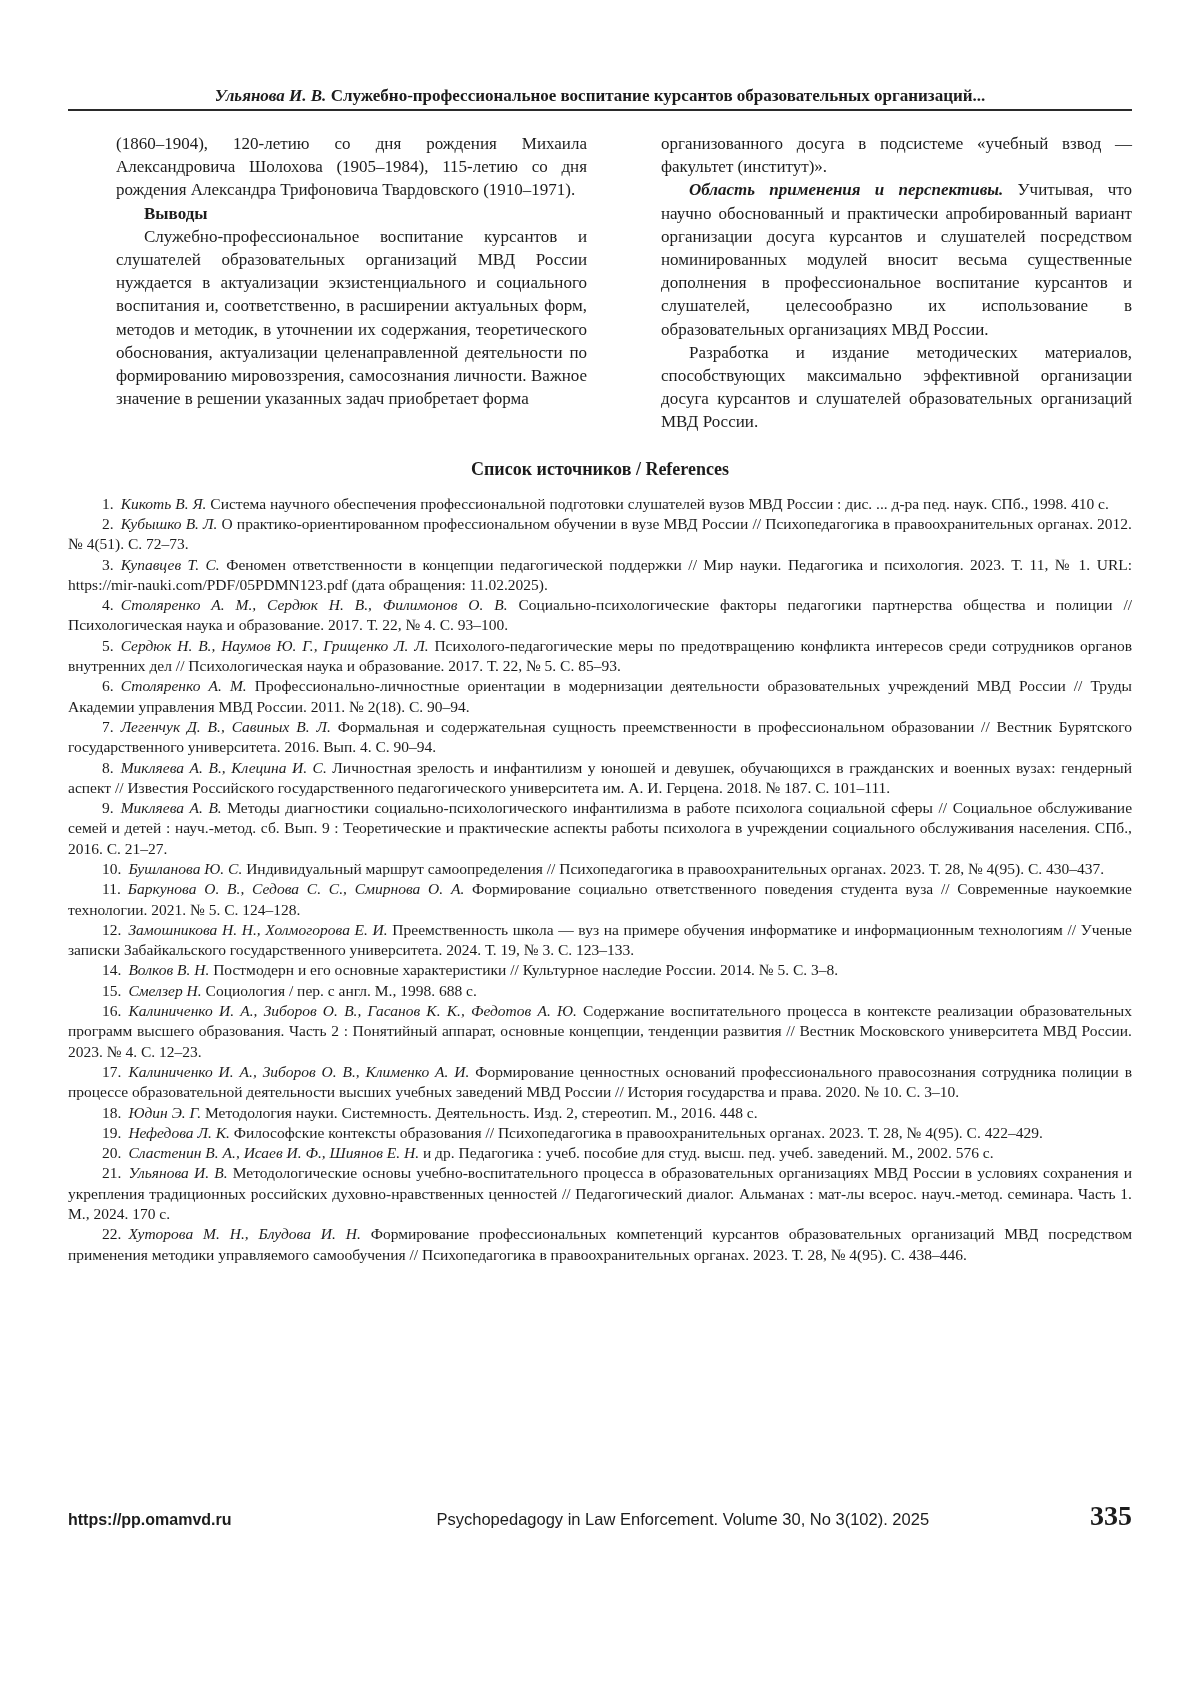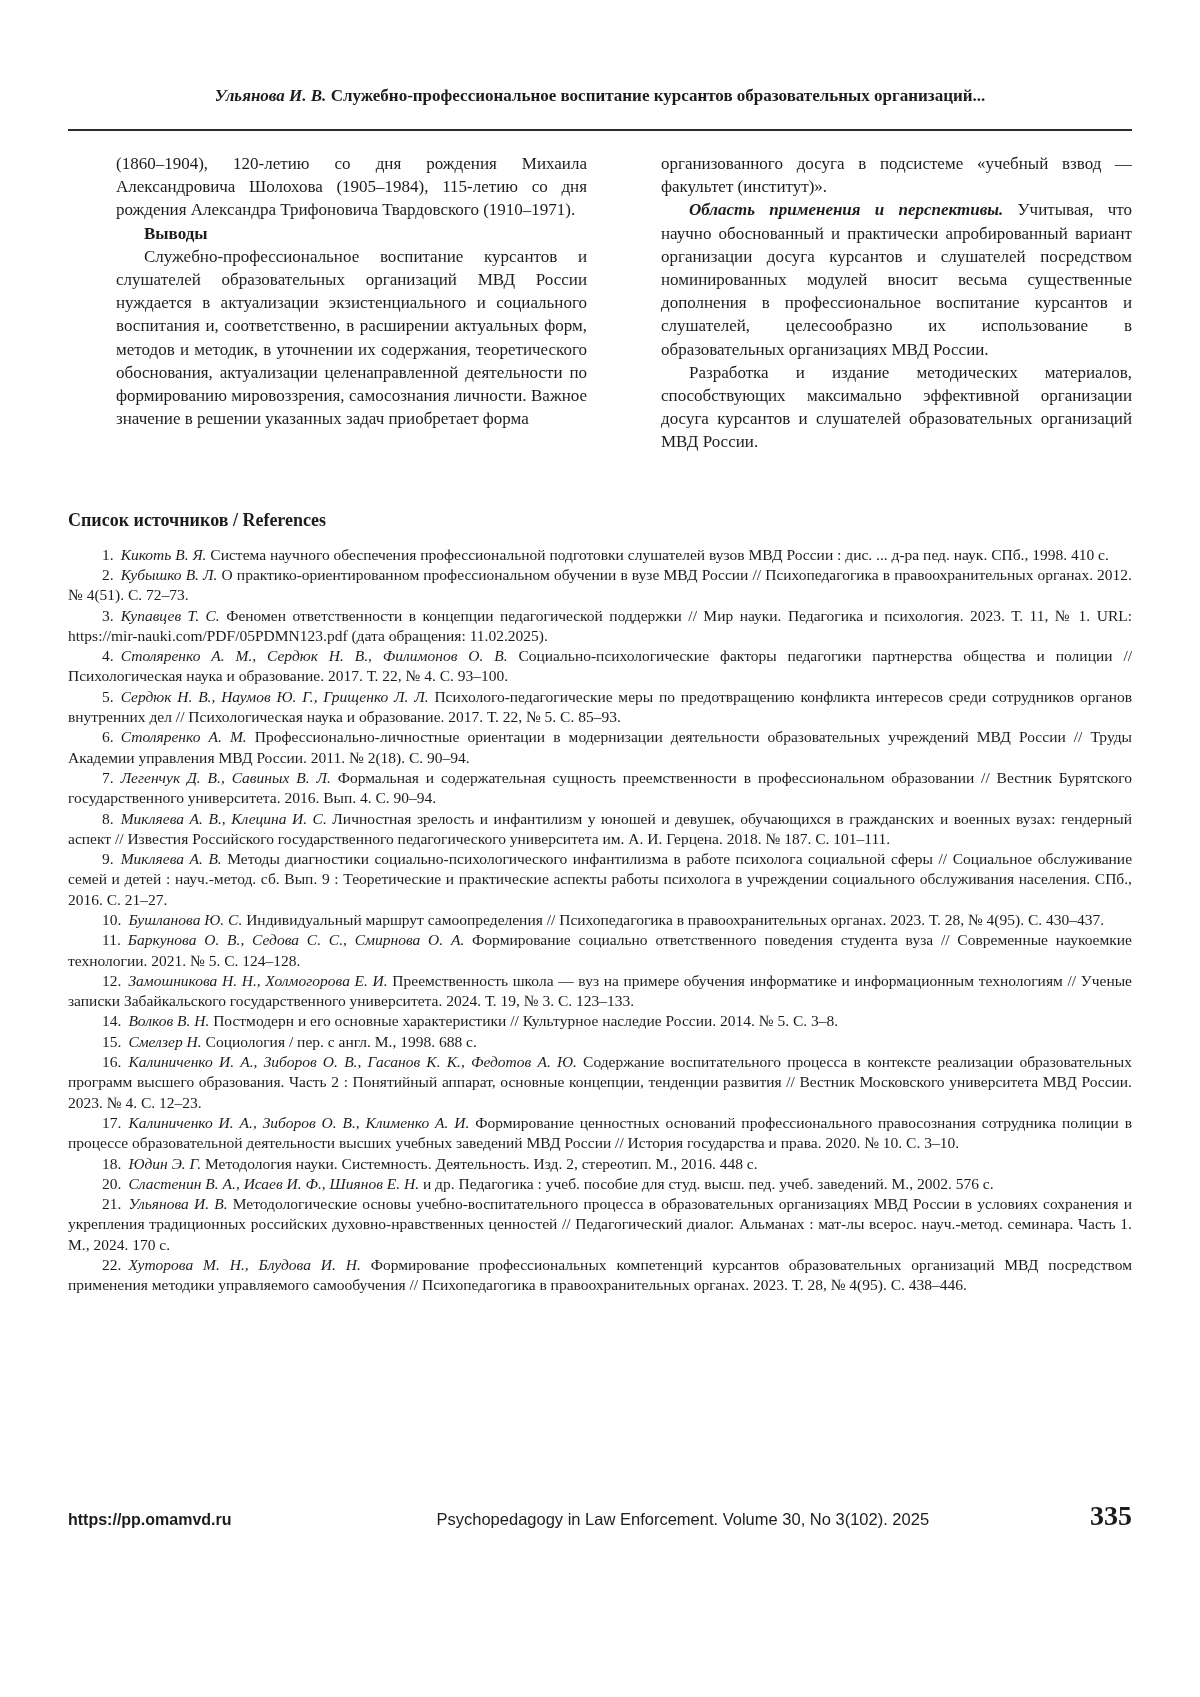--- a/index.html
+++ b/index.html
@@ -13,41 +13,42 @@
   .page {
     position: relative;
     width: 1200px; height: 1697px;
     padding: 86px 68px 0 68px;
     overflow: hidden;
   }
   .running-head {
     text-align: center;
     font-size: 17px;
     font-weight: bold;
-    padding-bottom: 23px;
+    padding-bottom: 3px;
     border-bottom: 2px solid #2a2a2a;
     white-space: nowrap;
   }
   .rh-author { font-style: italic; }
   .columns { display: flex; gap: 26px; margin-top: 21px; }
   .col {
     flex: 1 1 0;
     font-size: 17px;
     line-height: 23.2px;
     text-align: justify;
     margin-left: 48px;
   }
   .col p { margin: 0; }
   .indent { text-indent: 28px; }
   .subhead { text-indent: 28px; font-weight: bold; }
   .lead { font-weight: bold; font-style: italic; }
   .refs-heading {
+    text-align: center;
     font-size: 18px;
     font-weight: bold;
-    margin: 56px 0 14px 0;
+    margin: 25px 0 14px 0;
   }
   .refs {
     font-size: 15.5px;
     line-height: 20.3px;
     text-align: justify;
   }
   .ref { margin: 0; text-indent: 34px; }
   .ref-num { margin-right: 7px; }
   .ref-authors { font-style: italic; }
   .footer {
@@ -118,20 +119,21 @@
       <p class="ref"><span class="ref-num">14.</span><span class="ref-authors">Волков В. Н.</span><span class="ref-text"> Постмодерн и его основные характеристики // Культурное наследие России. 2014. № 5. С. 3–8.</span></p>
 
       <p class="ref"><span class="ref-num">15.</span><span class="ref-authors">Смелзер Н.</span><span class="ref-text"> Социология / пер. с англ. М., 1998. 688 с.</span></p>
 
       <p class="ref"><span class="ref-num">16.</span><span class="ref-authors">Калиниченко И. А., Зиборов О. В., Гасанов К. К., Федотов А. Ю.</span><span class="ref-text"> Содержание воспитательного процесса в контексте реализации образовательных программ высшего образования. Часть 2 : Понятийный аппарат, основные концепции, тенденции развития // Вестник Московского университета МВД России. 2023. № 4. С. 12–23.</span></p>
 
       <p class="ref"><span class="ref-num">17.</span><span class="ref-authors">Калиниченко И. А., Зиборов О. В., Клименко А. И.</span><span class="ref-text"> Формирование ценностных оснований профессионального правосознания сотрудника полиции в процессе образовательной деятельности высших учебных заведений МВД России // История государства и права. 2020. № 10. С. 3–10.</span></p>
 
       <p class="ref"><span class="ref-num">18.</span><span class="ref-authors">Юдин Э. Г.</span><span class="ref-text"> Методология науки. Системность. Деятельность. Изд. 2, стереотип. М., 2016. 448 с.</span></p>
 
+      <p class="ref"><span class="ref-num">19.</span><span class="ref-authors">Нефедова Л. К.</span><span class="ref-text"> Философские контексты образования // Психопедагогика в правоохранительных органах. 2023. Т. 28, № 4(95). С. 422–429.</span></p>
 
       <p class="ref"><span class="ref-num">20.</span><span class="ref-authors">Сластенин В. А., Исаев И. Ф., Шиянов Е. Н.</span><span class="ref-text"> и др. Педагогика : учеб. пособие для студ. высш. пед. учеб. заведений. М., 2002. 576 с.</span></p>
 
       <p class="ref"><span class="ref-num">21.</span><span class="ref-authors">Ульянова И. В.</span><span class="ref-text"> Методологические основы учебно-воспитательного процесса в образовательных организациях МВД России в условиях сохранения и укрепления традиционных российских духовно-нравственных ценностей // Педагогический диалог. Альманах : мат-лы всерос. науч.-метод. семинара. Часть 1. М., 2024. 170 с.</span></p>
 
       <p class="ref"><span class="ref-num">22.</span><span class="ref-authors">Хуторова М. Н., Блудова И. Н.</span><span class="ref-text"> Формирование профессиональных компетенций курсантов образовательных организаций МВД посредством применения методики управляемого самообучения // Психопедагогика в правоохранительных органах. 2023. Т. 28, № 4(95). С. 438–446.</span></p>
 
   </div>
 
   <div class="footer">

